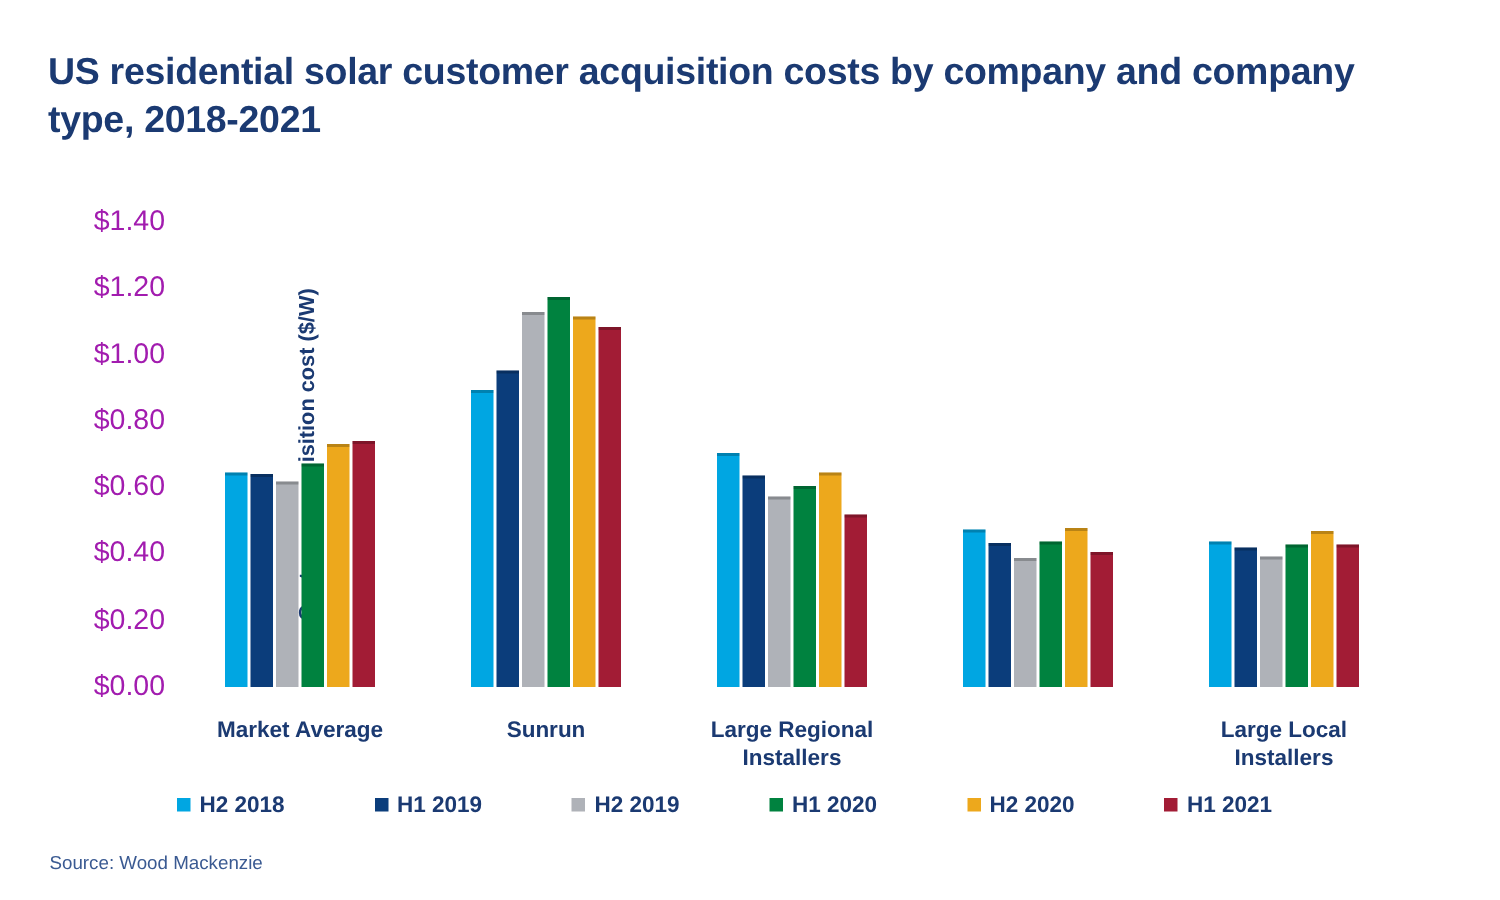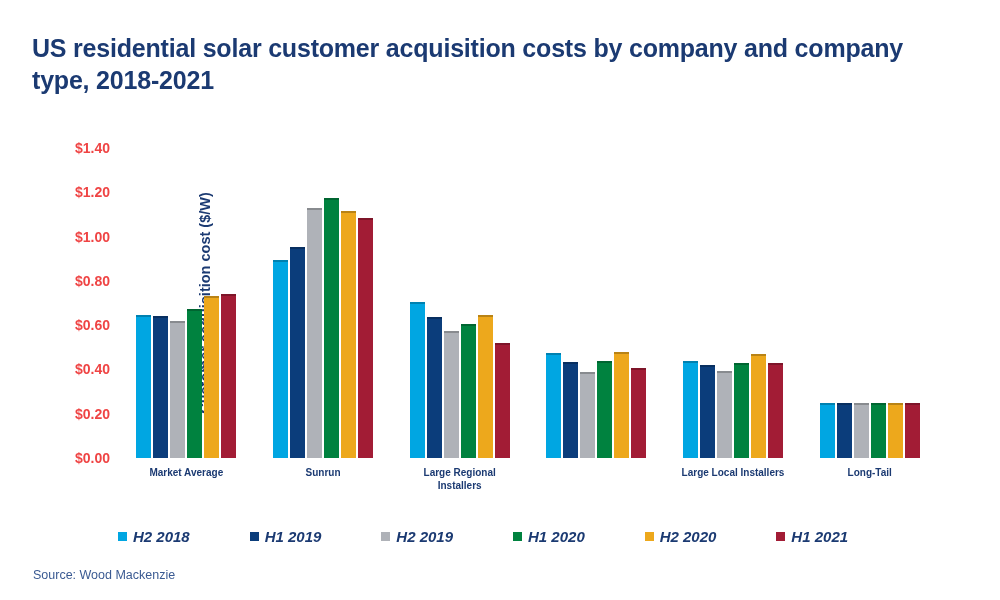--- a/index.html
+++ b/index.html
@@ -52,23 +52,23 @@
     font-weight: bold;
     color: #1b3a72;
     white-space: nowrap;
   }
 
   .y-tick {
     position: absolute;
     right: 100%;
     margin-right: 8px;
     transform: translateY(-50%);
-    font-size: 14px;
-    font-weight: bold;
-    color: #ef4444;
+    font-size: 19px;
+    font-weight: normal;
+    color: #a21caf;
     white-space: nowrap;
   }
 
   #groups {
     position: absolute;
     left: 0;
     top: 0;
     width: 100%;
     height: 100%;
     display: flex;
@@ -94,38 +94,37 @@
     width: 15px;
     border-top: 2px solid rgba(0, 0, 0, 0.22);
     box-sizing: border-box;
   }
 
   .group-label {
     position: absolute;
     top: 100%;
     left: 50%;
     transform: translateX(-50%);
-    margin-top: 9px;
+    margin-top: 20px;
     width: 112px;
     text-align: center;
-    font-size: 10px;
+    font-size: 15px;
     font-weight: bold;
     color: #1b3a72;
     line-height: 1.25;
   }
 
   
   #legend {
     position: absolute;
     left: 118px;
     top: 528px;
     width: 790px;
     display: flex;
     align-items: center;
-    font-style: italic;
   }
   .legend-item {
     flex: 1 1 0;
     display: flex;
     align-items: center;
     gap: 6px;
   }
   .legend-swatch {
     width: 9px;
     height: 9px;
@@ -211,31 +210,20 @@
         <div class="bars">
           <div class="bar" title="Large Local Installers — H2 2018: $0.440" style="height: 97.4286px; background: rgb(0, 166, 226);"></div>
           <div class="bar" title="Large Local Installers — H1 2019: $0.420" style="height: 93px; background: rgb(11, 61, 123);"></div>
           <div class="bar" title="Large Local Installers — H2 2019: $0.395" style="height: 87.4643px; background: rgb(175, 178, 184);"></div>
           <div class="bar" title="Large Local Installers — H1 2020: $0.430" style="height: 95.2143px; background: rgb(0, 130, 63);"></div>
           <div class="bar" title="Large Local Installers — H2 2020: $0.470" style="height: 104.071px; background: rgb(237, 168, 28);"></div>
           <div class="bar" title="Large Local Installers — H1 2021: $0.430" style="height: 95.2143px; background: rgb(162, 28, 53);"></div>
         </div>
         <div class="group-label">Large Local Installers</div>
       </div>
-      <div class="group">
-        <div class="bars">
-          <div class="bar" title="Long-Tail — H2 2018: $0.250" style="height: 55.3571px; background: rgb(0, 166, 226);"></div>
-          <div class="bar" title="Long-Tail — H1 2019: $0.250" style="height: 55.3571px; background: rgb(11, 61, 123);"></div>
-          <div class="bar" title="Long-Tail — H2 2019: $0.250" style="height: 55.3571px; background: rgb(175, 178, 184);"></div>
-          <div class="bar" title="Long-Tail — H1 2020: $0.250" style="height: 55.3571px; background: rgb(0, 130, 63);"></div>
-          <div class="bar" title="Long-Tail — H2 2020: $0.250" style="height: 55.3571px; background: rgb(237, 168, 28);"></div>
-          <div class="bar" title="Long-Tail — H1 2021: $0.250" style="height: 55.3571px; background: rgb(162, 28, 53);"></div>
-        </div>
-        <div class="group-label">Long-Tail</div>
-      </div>
     </div>
 </div>
 
 <div id="legend">
     <div class="legend-item">
       <span class="legend-swatch" style="background: rgb(0, 166, 226);"></span>
       <span class="legend-label">H2 2018</span>
     </div>
     <div class="legend-item">
       <span class="legend-swatch" style="background: rgb(11, 61, 123);"></span>

